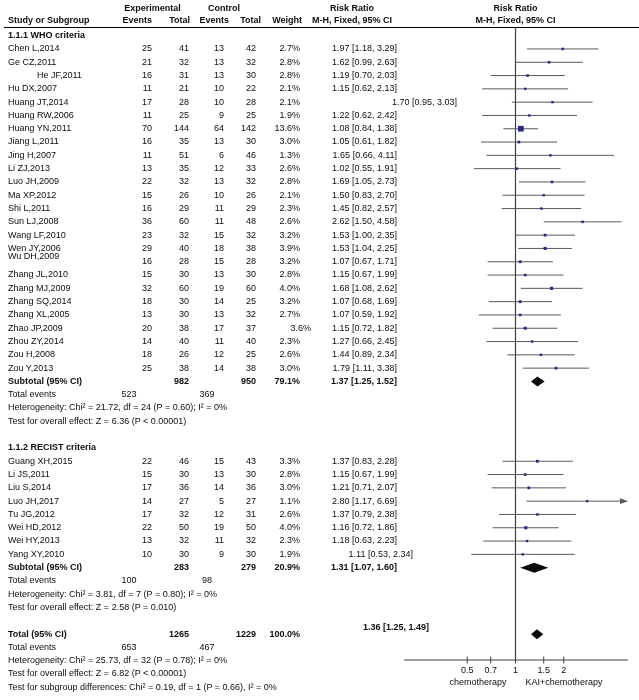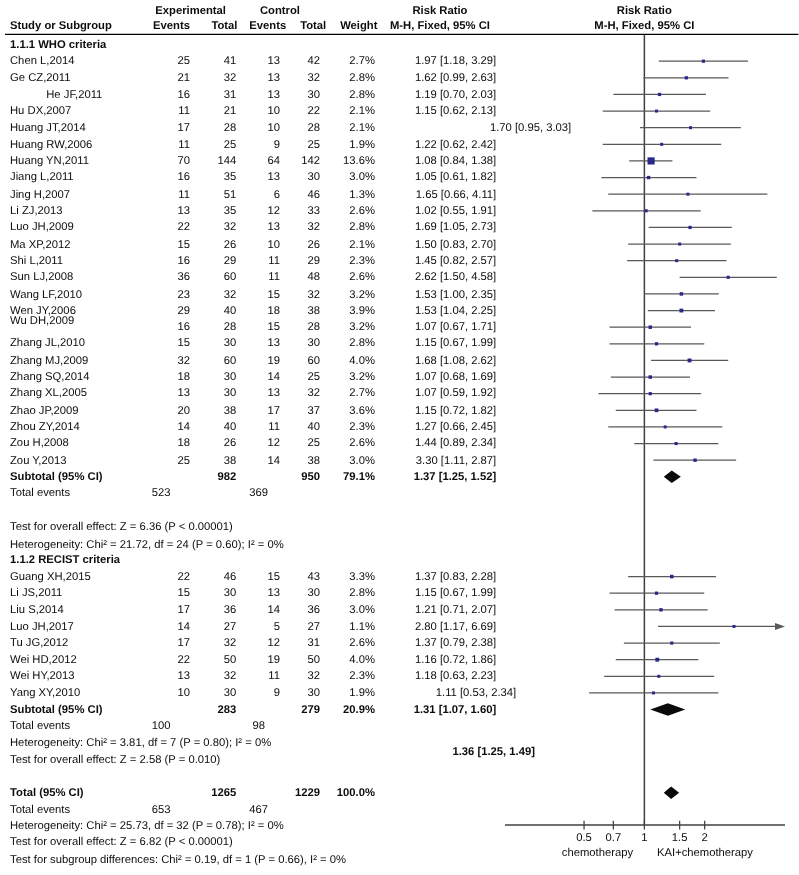--- a/index.html
+++ b/index.html
@@ -179,21 +179,21 @@
       <div class="cell ra" style="left: 0px; top: 308.3px; width: 189px;">30</div>
       <div class="cell ra" style="left: 0px; top: 308.3px; width: 224px;">13</div>
       <div class="cell ra" style="left: 0px; top: 308.3px; width: 256px;">32</div>
       <div class="cell ra" style="left: 0px; top: 308.3px; width: 300px;">2.7%</div>
       <div class="cell ra" style="left: 0px; top: 308.3px; width: 397px;">1.07 [0.59, 1.92]</div>
       <div class="cell" style="left: 8px; top: 321.6px;">Zhao JP,2009</div>
       <div class="cell ra" style="left: 0px; top: 321.6px; width: 152px;">20</div>
       <div class="cell ra" style="left: 0px; top: 321.6px; width: 189px;">38</div>
       <div class="cell ra" style="left: 0px; top: 321.6px; width: 224px;">17</div>
       <div class="cell ra" style="left: 0px; top: 321.6px; width: 256px;">37</div>
-      <div class="cell ra" style="left: 0px; top: 321.6px; width: 300px;">3.6%</div>
+      <div class="cell ra" style="left: 11px; top: 321.6px; width: 300px;">3.6%</div>
       <div class="cell ra" style="left: 0px; top: 321.6px; width: 397px;">1.15 [0.72, 1.82]</div>
       <div class="cell" style="left: 8px; top: 334.9px;">Zhou ZY,2014</div>
       <div class="cell ra" style="left: 0px; top: 334.9px; width: 152px;">14</div>
       <div class="cell ra" style="left: 0px; top: 334.9px; width: 189px;">40</div>
       <div class="cell ra" style="left: 0px; top: 334.9px; width: 224px;">11</div>
       <div class="cell ra" style="left: 0px; top: 334.9px; width: 256px;">40</div>
       <div class="cell ra" style="left: 0px; top: 334.9px; width: 300px;">2.3%</div>
       <div class="cell ra" style="left: 0px; top: 334.9px; width: 397px;">1.27 [0.66, 2.45]</div>
       <div class="cell" style="left: 8px; top: 348.2px;">Zou H,2008</div>
       <div class="cell ra" style="left: 0px; top: 348.2px; width: 152px;">18</div>
@@ -201,30 +201,30 @@
       <div class="cell ra" style="left: 0px; top: 348.2px; width: 224px;">12</div>
       <div class="cell ra" style="left: 0px; top: 348.2px; width: 256px;">25</div>
       <div class="cell ra" style="left: 0px; top: 348.2px; width: 300px;">2.6%</div>
       <div class="cell ra" style="left: 0px; top: 348.2px; width: 397px;">1.44 [0.89, 2.34]</div>
       <div class="cell" style="left: 8px; top: 361.5px;">Zou Y,2013</div>
       <div class="cell ra" style="left: 0px; top: 361.5px; width: 152px;">25</div>
       <div class="cell ra" style="left: 0px; top: 361.5px; width: 189px;">38</div>
       <div class="cell ra" style="left: 0px; top: 361.5px; width: 224px;">14</div>
       <div class="cell ra" style="left: 0px; top: 361.5px; width: 256px;">38</div>
       <div class="cell ra" style="left: 0px; top: 361.5px; width: 300px;">3.0%</div>
-      <div class="cell ra" style="left: 0px; top: 361.5px; width: 397px;">3.30 [1.11, 2.87]</div>
+      <div class="cell ra" style="left: 0px; top: 361.5px; width: 397px;">1.79 [1.11, 3.38]</div>
       <div class="cell b" style="left: 8px; top: 374.8px;">Subtotal (95% CI)</div>
       <div class="cell ra b" style="left: 0px; top: 374.8px; width: 189px;">982</div>
       <div class="cell ra b" style="left: 0px; top: 374.8px; width: 256px;">950</div>
       <div class="cell ra b" style="left: 0px; top: 374.8px; width: 300px;">79.1%</div>
       <div class="cell ra b" style="left: 0px; top: 374.8px; width: 397px;">1.37 [1.25, 1.52]</div>
       <div class="cell" style="left: 8px; top: 388.1px;">Total events</div>
       <div class="cell ca" style="left: 94px; top: 388.1px; width: 70px;">523</div>
       <div class="cell ca" style="left: 172px; top: 388.1px; width: 70px;">369</div>
-      <div class="cell" style="left: 8px; top: 401.4px; margin-top: 28px;">Heterogeneity: Chi² = 21.72, df = 24 (P = 0.60); I² = 0%</div>
+      <div class="cell" style="left: 8px; top: 401.4px;">Heterogeneity: Chi² = 21.72, df = 24 (P = 0.60); I² = 0%</div>
       <div class="cell" style="left: 8px; top: 414.7px;">Test for overall effect: Z = 6.36 (P &lt; 0.00001)</div>
       <div class="cell b" style="left: 8px; top: 441.3px;">1.1.2 RECIST criteria</div>
       <div class="cell" style="left: 8px; top: 454.6px;">Guang XH,2015</div>
       <div class="cell ra" style="left: 0px; top: 454.6px; width: 152px;">22</div>
       <div class="cell ra" style="left: 0px; top: 454.6px; width: 189px;">46</div>
       <div class="cell ra" style="left: 0px; top: 454.6px; width: 224px;">15</div>
       <div class="cell ra" style="left: 0px; top: 454.6px; width: 256px;">43</div>
       <div class="cell ra" style="left: 0px; top: 454.6px; width: 300px;">3.3%</div>
       <div class="cell ra" style="left: 0px; top: 454.6px; width: 397px;">1.37 [0.83, 2.28]</div>
       <div class="cell" style="left: 8px; top: 467.9px;">Li JS,2011</div>
@@ -283,21 +283,21 @@
       <div class="cell ra b" style="left: 0px; top: 561px; width: 397px;">1.31 [1.07, 1.60]</div>
       <div class="cell" style="left: 8px; top: 574.3px;">Total events</div>
       <div class="cell ca" style="left: 94px; top: 574.3px; width: 70px;">100</div>
       <div class="cell ca" style="left: 172px; top: 574.3px; width: 70px;">98</div>
       <div class="cell" style="left: 8px; top: 587.6px;">Heterogeneity: Chi² = 3.81, df = 7 (P = 0.80); I² = 0%</div>
       <div class="cell" style="left: 8px; top: 600.9px;">Test for overall effect: Z = 2.58 (P = 0.010)</div>
       <div class="cell b" style="left: 8px; top: 627.5px;">Total (95% CI)</div>
       <div class="cell ra b" style="left: 0px; top: 627.5px; width: 189px;">1265</div>
       <div class="cell ra b" style="left: 0px; top: 627.5px; width: 256px;">1229</div>
       <div class="cell ra b" style="left: 0px; top: 627.5px; width: 300px;">100.0%</div>
-      <div class="cell ra b" style="left: 0px; top: 595px; width: 428px;">1.36 [1.25, 1.49]</div>
+      <div class="cell ra b" style="left: 0px; top: 621px; width: 397px; padding-left: 32px;">1.36 [1.25, 1.49]</div>
       <div class="cell" style="left: 8px; top: 640.8px;">Total events</div>
       <div class="cell ca" style="left: 94px; top: 640.8px; width: 70px;">653</div>
       <div class="cell ca" style="left: 172px; top: 640.8px; width: 70px;">467</div>
       <div class="cell" style="left: 8px; top: 654.1px;">Heterogeneity: Chi² = 25.73, df = 32 (P = 0.78); I² = 0%</div>
       <div class="cell" style="left: 8px; top: 667.4px;">Test for overall effect: Z = 6.82 (P &lt; 0.00001)</div>
       <div class="cell" style="left: 8px; top: 680.7px;">Test for subgroup differences: Chi² = 0.19, df = 1 (P = 0.66), I² = 0%</div>
     </div>
   <svg id="plot" width="639" height="700">
       <line x1="515.5" y1="28" x2="515.5" y2="660" stroke="#404040" stroke-width="1.2"></line>
       <line x1="404" y1="660" x2="628" y2="660" stroke="#404040" stroke-width="1.2"></line>

